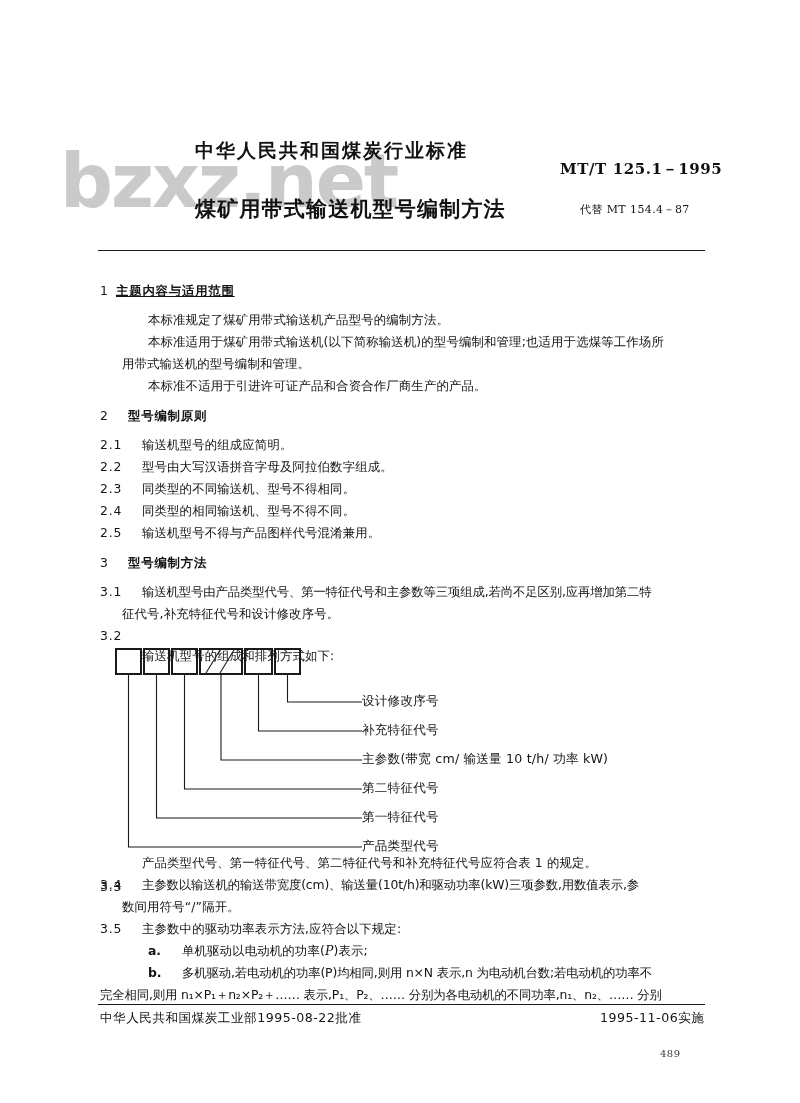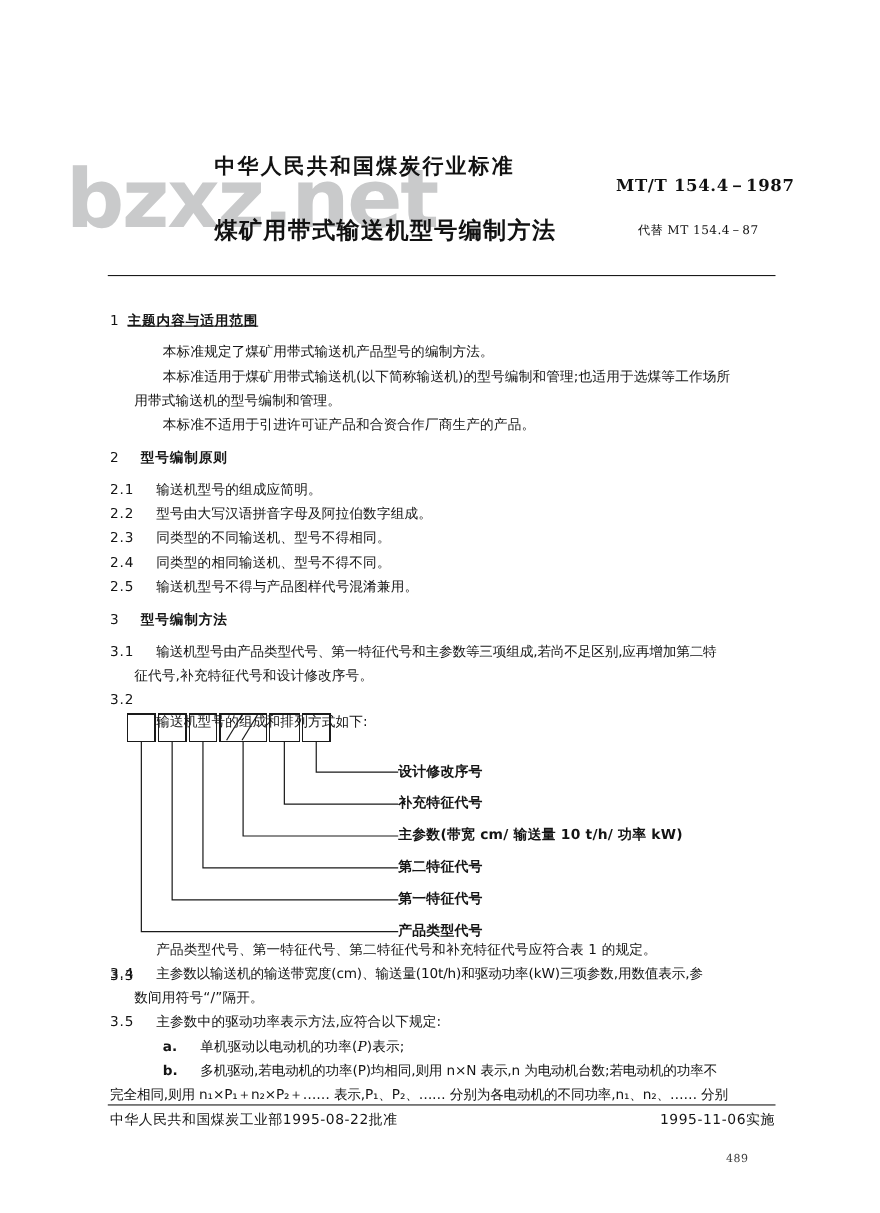--- a/index.html
+++ b/index.html
@@ -143,21 +143,20 @@
     z-index: 2;
   }
   #diagram svg { display: block; }
   .dlabel {
     position: absolute;
     font-family: "DejaVu Sans", "Liberation Sans", sans-serif;
     font-size: 12.6px;
     color: #141414;
     letter-spacing: 0.2px;
     white-space: nowrap;
-    font-weight: bold;
   }
 
   
   #footrule {
     position: absolute;
     left: 98px;
     top: 1004px;
     width: 607px;
     height: 0;
     border-top: 1.3px solid #1a1a1a;
@@ -198,21 +197,21 @@
 </style>
 </head>
 <body>
 
 <div id="page">
 
   <div id="watermark">bzxz.net</div>
 
   <div class="hdr-left-1">中华人民共和国煤炭行业标准</div>
   <div class="hdr-left-2">煤矿用带式输送机型号编制方法</div>
-  <div class="hdr-right-1">MT/T  154.4－1987</div>
+  <div class="hdr-right-1">MT/T  125.1－1995</div>
   <div class="hdr-right-2">代替 MT 154.4－87</div>
 
   <div id="hrule"></div>
 
   <div id="body">
 
     <div class="num" style="left:100px; top:283px;">1</div>
     <div class="blk sechead" style="left:116px; top:283px;text-decoration:underline;">主题内容与适用范围</div>
 
     <div class="blk tx" style="left:148px; top:312px;">本标准规定了煤矿用带式输送机产品型号的编制方法。</div>

